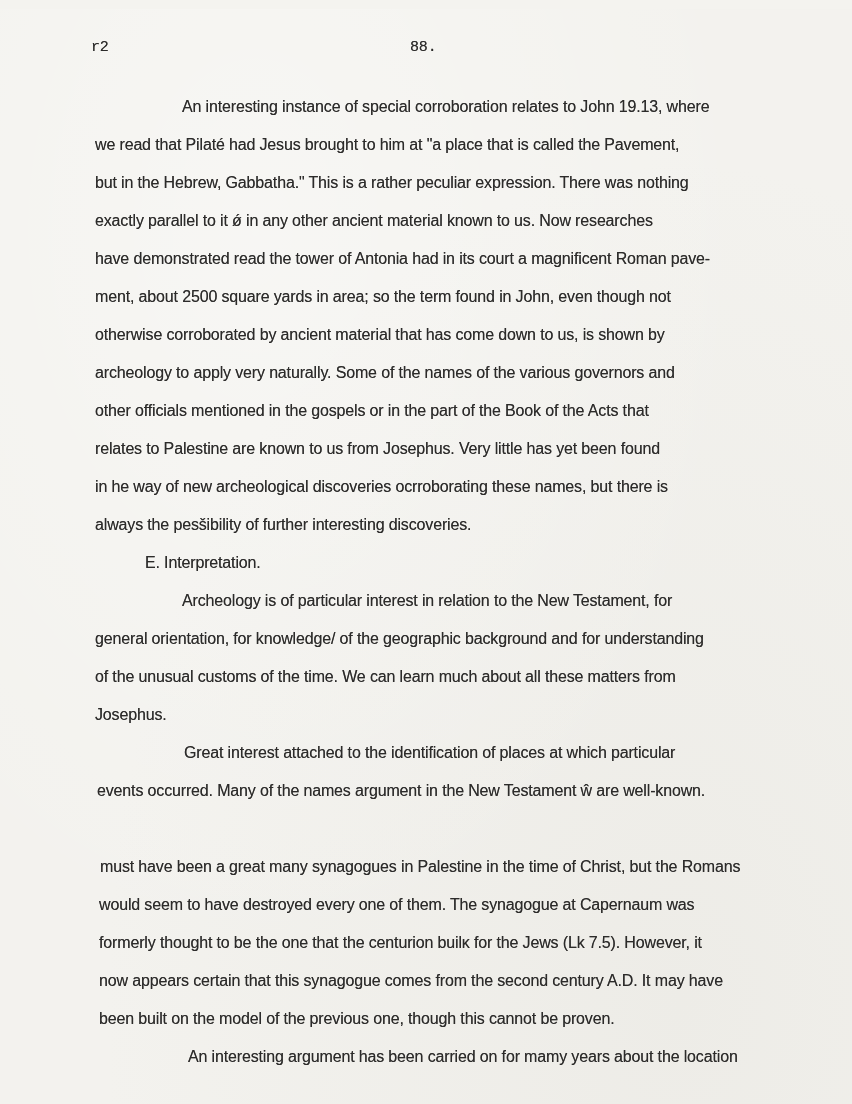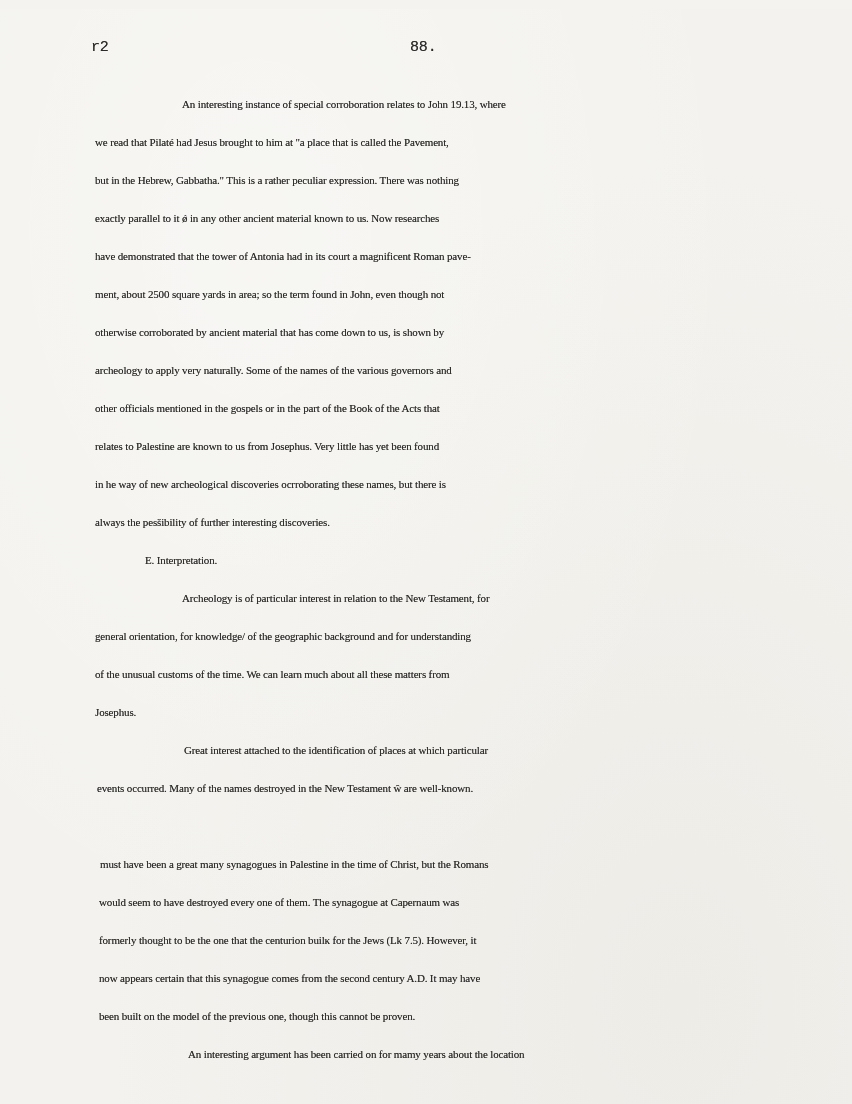--- a/index.html
+++ b/index.html
@@ -19,22 +19,22 @@
       width: 852px;
       height: 1104px;
       background:
         radial-gradient(ellipse at 30% 20%, rgba(255,255,255,0.35), rgba(0,0,0,0) 60%),
         radial-gradient(ellipse at 80% 90%, rgba(220,218,210,0.25), rgba(0,0,0,0) 60%),
         #f3f2ee;
       margin-top: 9px;
     }
     .typed {
       position: absolute;
-      font-family: Liberation Serif, serif;
-      font-size: 11px;
+      font-family: Liberation Sans, sans-serif;
+      font-size: 16px;
       color: #2c2b2a;
       white-space: nowrap;
       letter-spacing: -0.15px;
       line-height: 1;
       text-shadow: 0 0 0.4px rgba(30,30,30,0.6);
     }
     .mono {
       font-family: "Liberation Mono", monospace;
       font-size: 15px;
     }
@@ -44,38 +44,38 @@
 
 <div class="page">
 
   <div class="typed mono" style="left:91px; top:31px;">r2</div>
   <div class="typed mono" style="left:410px; top:31px;">88.</div>
 
   <div class="typed" style="left:182px; top:90px;">An interesting instance of special corroboration relates to John 19.13, where</div>
   <div class="typed" style="left:95px; top:128px;">we read that Pilaté  had Jesus brought to him at "a place that is called the Pavement,</div>
   <div class="typed" style="left:95px; top:166px;">but in the Hebrew, Gabbatha."  This is a rather peculiar expression.  There was nothing</div>
   <div class="typed" style="left:95px; top:204px;">exactly parallel to it ǿ in any other ancient material known to us.  Now researches</div>
-  <div class="typed" style="left:95px; top:242px;">have demonstrated that the tower of Antonia had in its court a magnificent Roman pave-</div>
+  <div class="typed" style="left:95px; top:242px;">have demonstrated read the tower of Antonia had in its court a magnificent Roman pave-</div>
   <div class="typed" style="left:95px; top:280px;">ment, about 2500 square yards in area; so the term found in John, even though not</div>
   <div class="typed" style="left:95px; top:318px;">otherwise corroborated by ancient material that has come down to us, is shown by</div>
   <div class="typed" style="left:95px; top:356px;">archeology to apply very naturally.  Some of the names of the various governors and</div>
   <div class="typed" style="left:95px; top:394px;">other officials mentioned in the gospels or in the part of the Book of the Acts that</div>
   <div class="typed" style="left:95px; top:432px;">relates to Palestine are known to us from Josephus.  Very little has yet been found</div>
   <div class="typed" style="left:95px; top:470px;text-align:center;">in  he way of new archeological discoveries ocrroborating these names, but there is</div>
   <div class="typed" style="left:95px; top:508px;">always the pesšibility of further interesting discoveries.</div>
 
   <div class="typed" style="left:145px; top:546px;">E. Interpretation.</div>
 
   <div class="typed" style="left:182px; top:584px;">Archeology is of particular interest in relation to the New Testament, for</div>
   <div class="typed" style="left:95px; top:622px;">general orientation, for knowledge/  of the geographic background and for understanding</div>
   <div class="typed" style="left:95px; top:660px;">of the unusual customs of the time.  We can learn much about all these matters from</div>
   <div class="typed" style="left:95px; top:698px;">Josephus.</div>
 
   <div class="typed" style="left:184px; top:736px;">Great interest attached to the identification of places at which particular</div>
-  <div class="typed" style="left:97px; top:774px;">events occurred.  Many of the names destroyed in the New Testament ŵ are well-known.</div>
+  <div class="typed" style="left:97px; top:774px;">events occurred.  Many of the names argument in the New Testament ŵ are well-known.</div>
   <div class="typed" style="left:100px; top:850px;">must have been a great many synagogues in Palestine in the time of Christ, but the Romans</div>
   <div class="typed" style="left:99px; top:888px;">would seem to have destroyed every one of them.  The synagogue at Capernaum was</div>
   <div class="typed" style="left:99px; top:926px;">formerly thought to be the one that the centurion builĸ for the Jews (Lk 7.5).  However, it</div>
   <div class="typed" style="left:99px; top:964px;">now appears certain that this synagogue comes from the second century A.D.  It may have</div>
   <div class="typed" style="left:99px; top:1002px;">been built on the model of the previous one, though this cannot be proven.</div>
 
   <div class="typed" style="left:188px; top:1040px;">An interesting argument has been carried on for mamy years about the location</div>
 
 </div>
 

